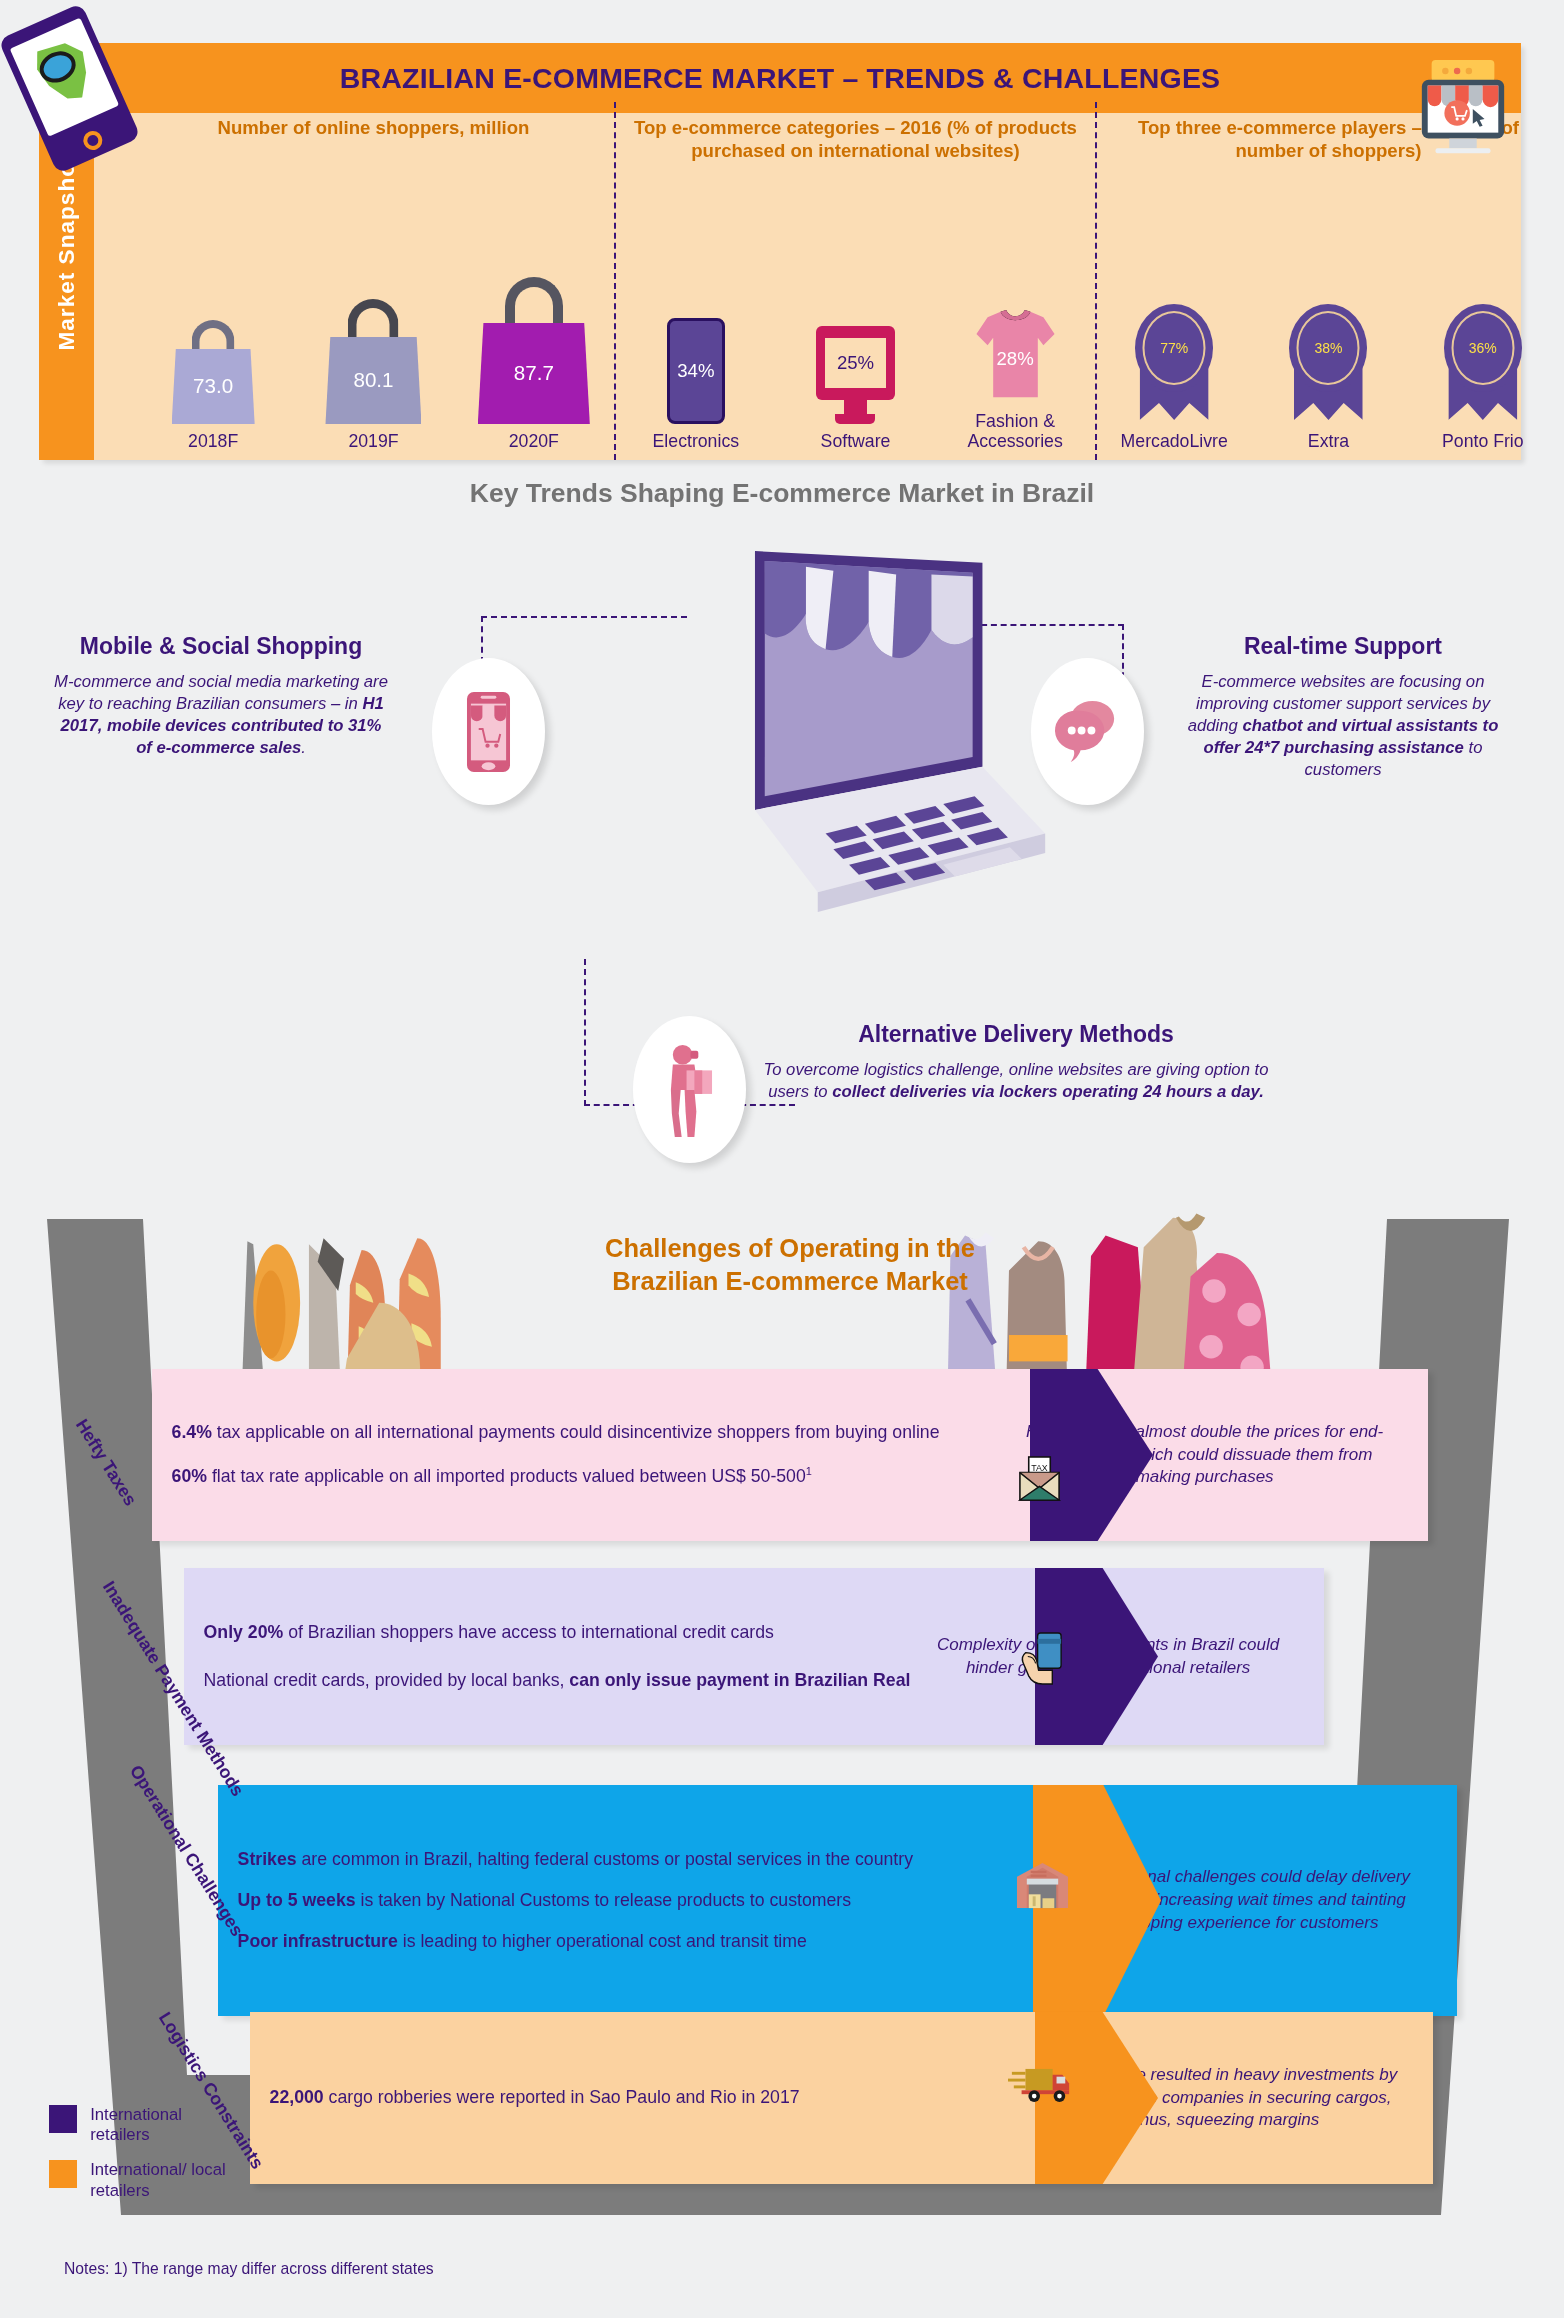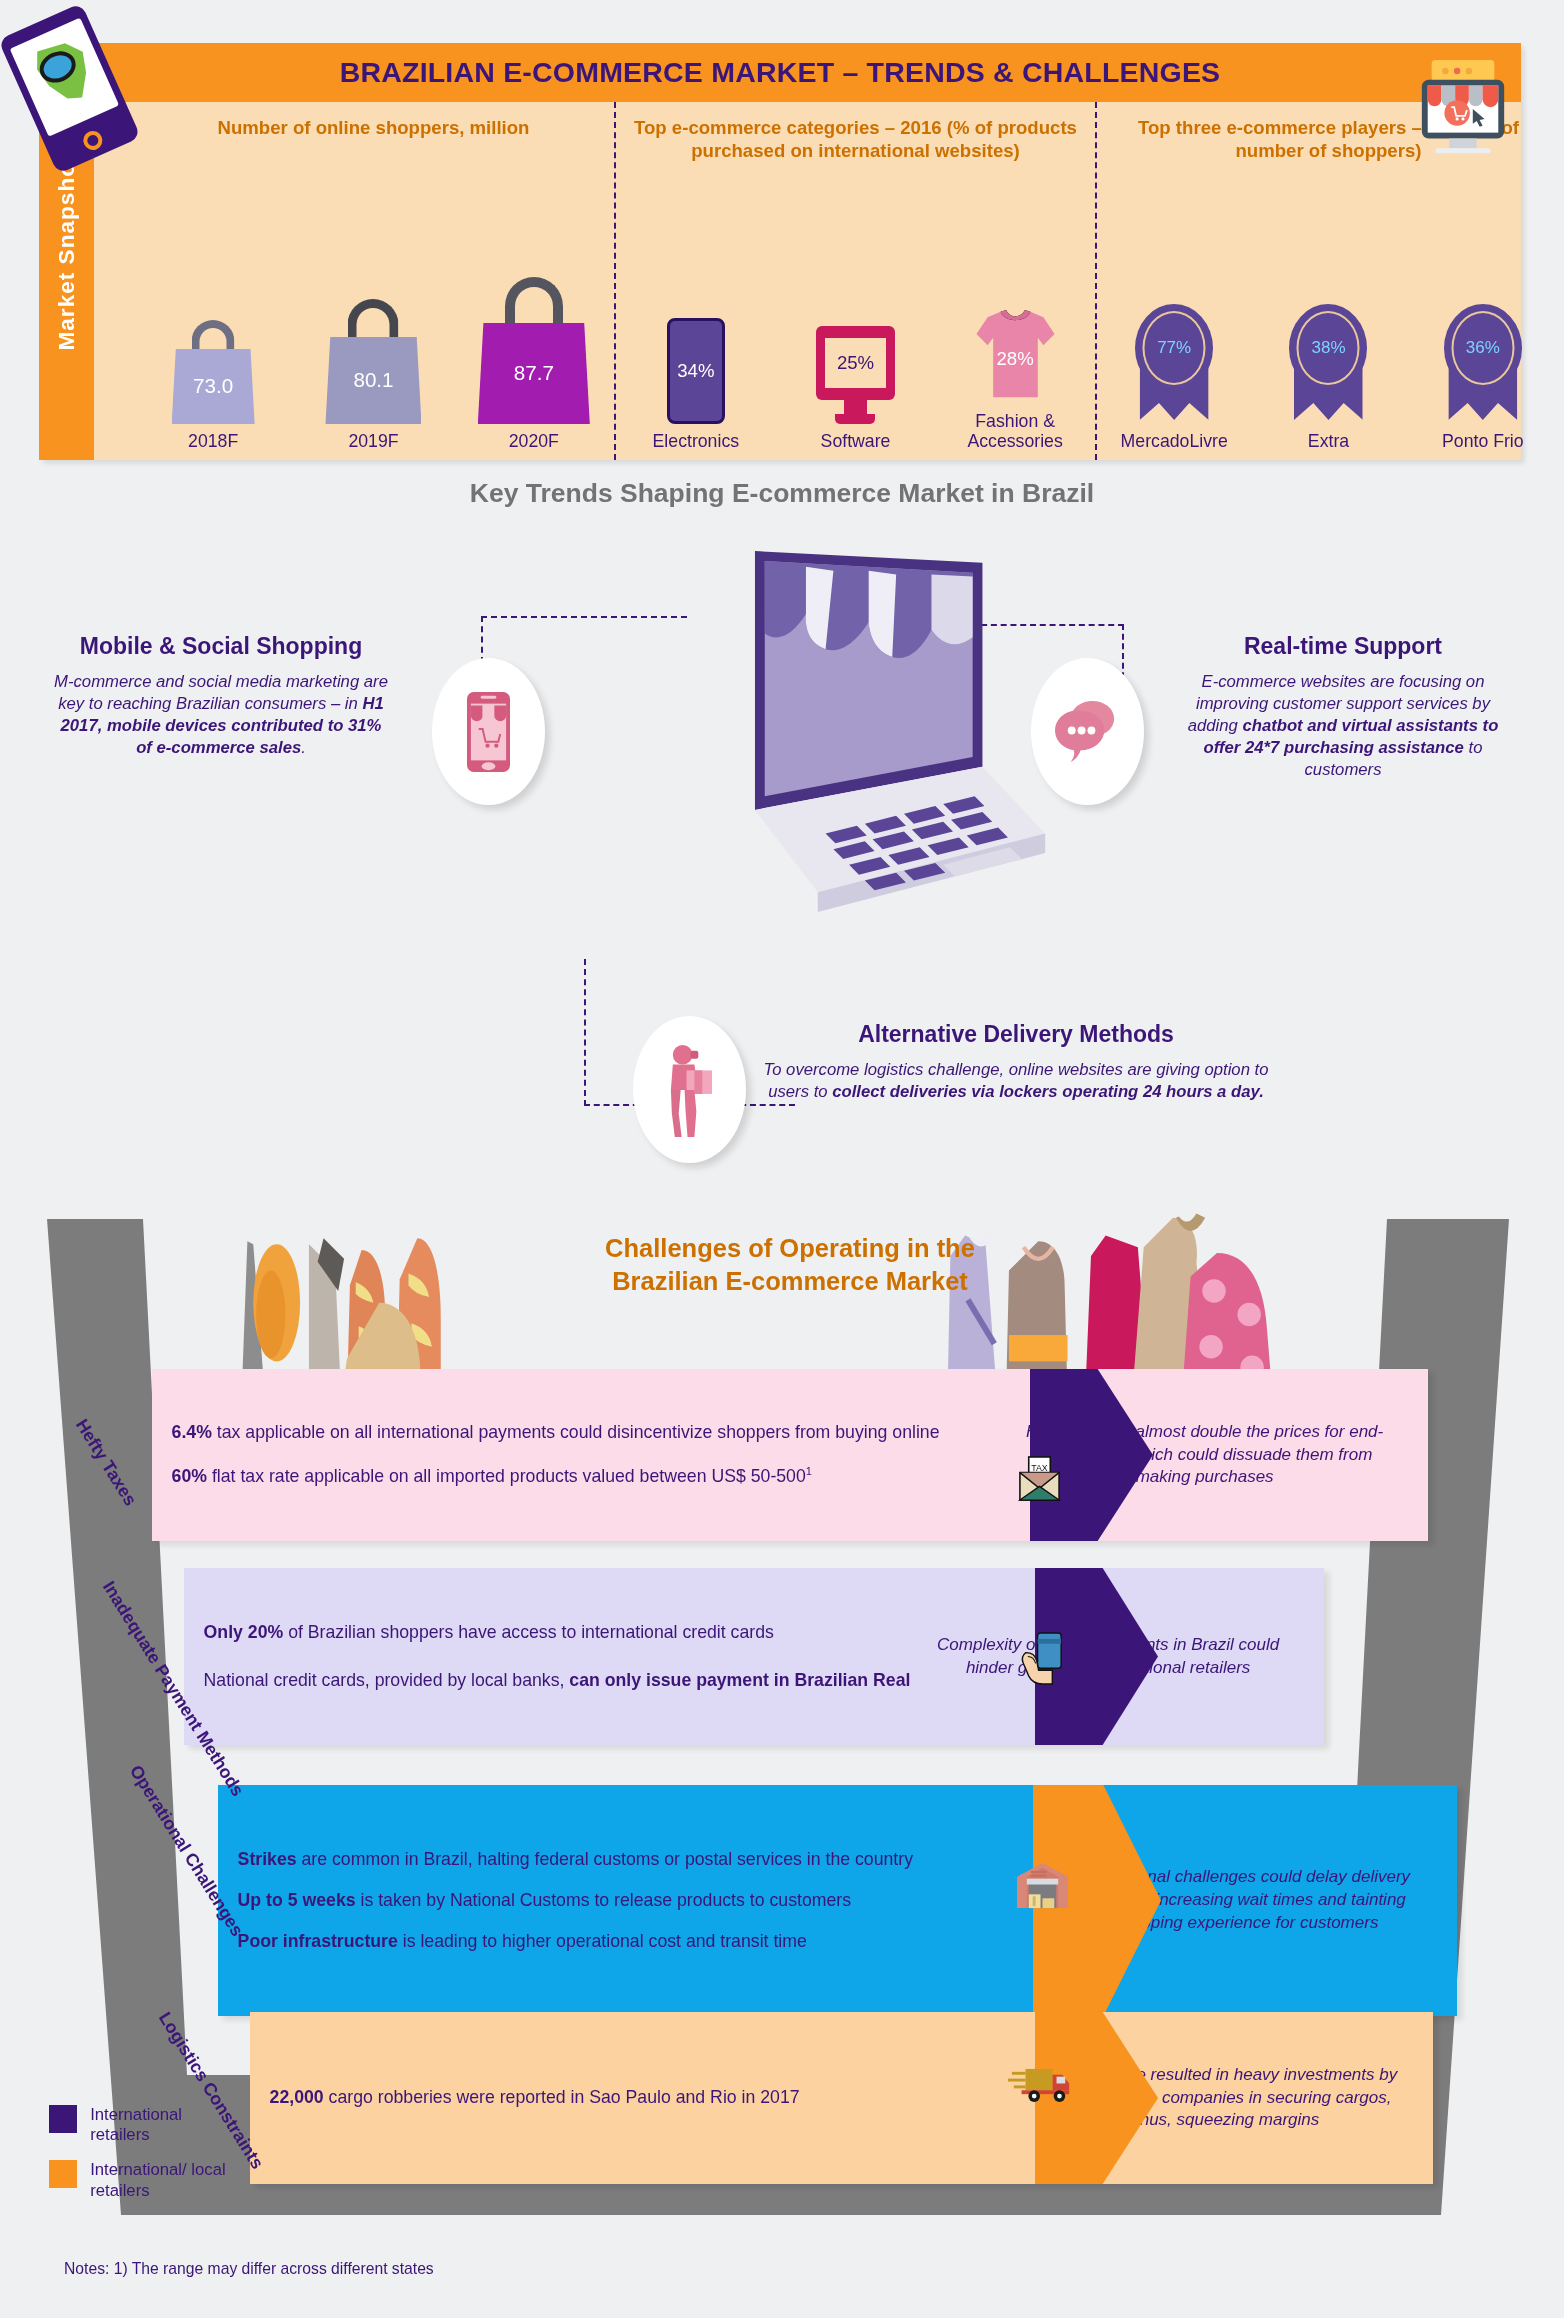--- a/index.html
+++ b/index.html
@@ -14,21 +14,21 @@
   
   #snapshot {
     position: absolute;
     left: 39px; top: 43px;
     width: 1482px; height: 417px;
     background: #fbddb5;
     box-shadow: 3.9px 3.9px 4.9px rgba(0,0,0,0.10);
   }
   #snapshot-header {
     position: absolute; left: 0; top: 0;
-    width: 100%; height: 59px;
+    width: 100%; height: 70px;
     background: #f7931e;
     display: flex; align-items: center; justify-content: center;
   }
   #snapshot-title {
     color: #3b1578;
     font-size: 28.5px; font-weight: bold;
     letter-spacing: 0.2px;
   }
   #side-tab {
     position: absolute; left: 39px; top: 43px;
@@ -110,21 +110,21 @@
     position:absolute; left:50%; top:2.9px; transform:translateX(-50%);
     width: 78px; height: 88px; border-radius: 50%;
     background: #5b4596; z-index:2;
     display:flex; align-items:center; justify-content:center;
   }
   .rosette .ring {
     position:absolute; left:50%; top:9.8px; transform:translateX(-50%);
     width: 63px; height: 74px; border-radius:50%;
     border: 2px solid #e8c79a; z-index:3;
   }
-  .rosette .disc span { color:#7dd3fc; font-size: 17px; position:relative; z-index:4;text-align:center; }
+  .rosette .disc span { color:#fde047; font-size: 14px; position:relative; z-index:4;text-align:center; }
 
   
   #phone-deco {
     position:absolute; left: 23.6px; top: 14.7px;
     width: 91px; height: 147px; background:#3b1578;
     border-radius: 10.8px; transform: rotate(-24deg); z-index: 8;
   }
   #phone-deco .scr {
     position:absolute; left: 6.9px; top: 12.8px; right: 6.9px; height: 96px;
     background:#ffffff; border-radius: 2.9px; overflow:hidden;

